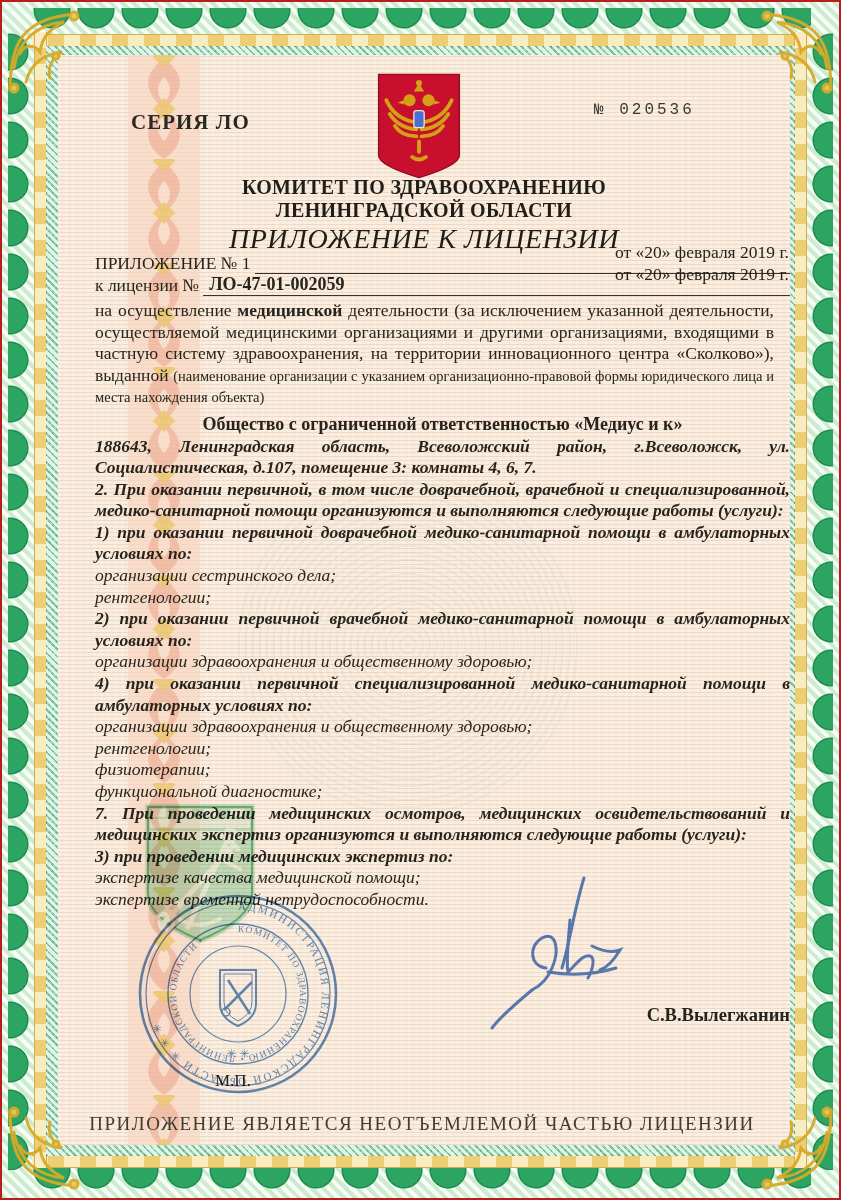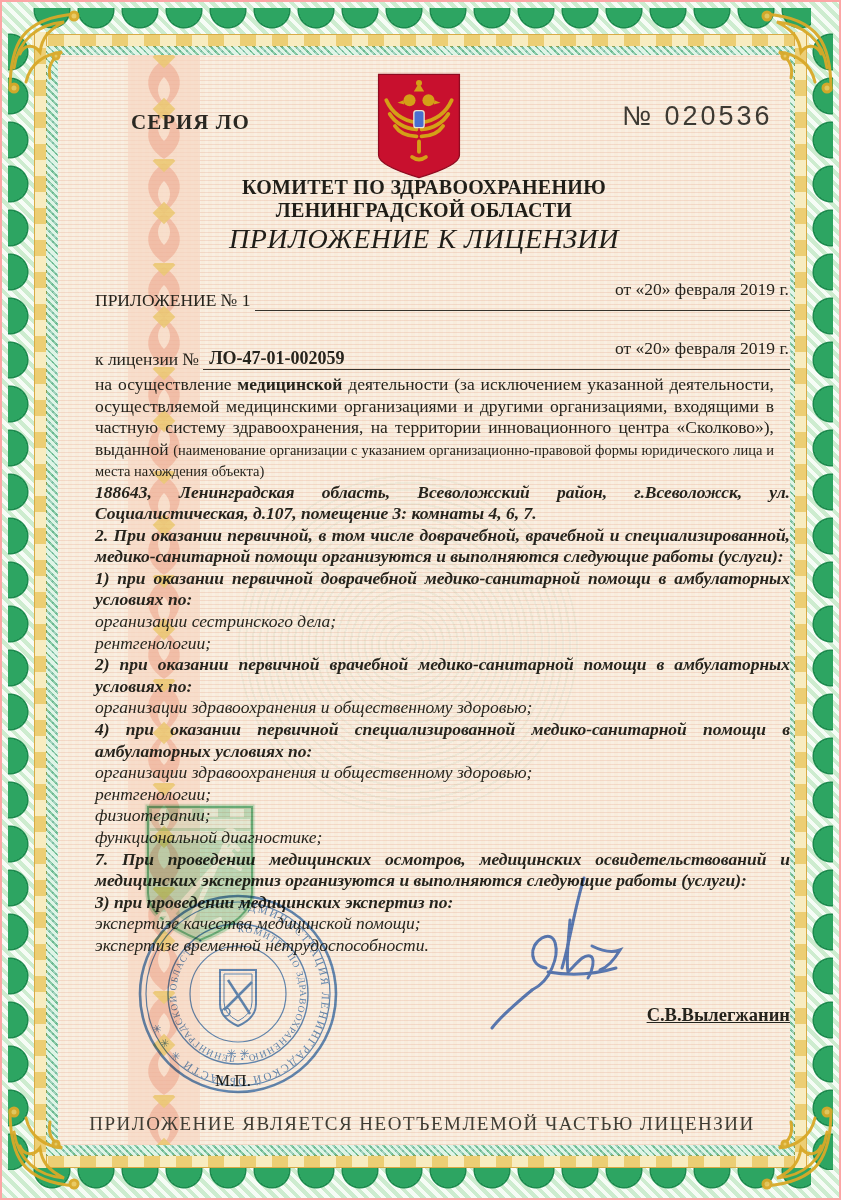--- a/index.html
+++ b/index.html
@@ -1,16 +1,16 @@
 <!DOCTYPE html>
 <html><head>
 <meta charset="utf-8">
 <style>
   html,body{margin:0;padding:0;background:#e8e8e8;}
-  .page{position:relative;width:841px;height:1200px;background:#fca5a5;overflow:hidden;
+  .page{position:relative;width:841px;height:1200px;background:#b91c1c;overflow:hidden;
         font-family:"Liberation Serif","DejaVu Serif",serif;color:#26241d;}
   
   .frame-a{position:absolute;inset:2px;background:
      repeating-linear-gradient(45deg,#cdeccf 0 4px,#f6fcf6 4px 8px);}
   .sc{position:absolute;background-repeat:repeat-x;}
   .sc-top{left:30px;right:30px;top:8px;height:26px;
      background-image:radial-gradient(circle at 22px 2px,#2da562 0 17px,#1d8a4e 17px 18px,rgba(0,0,0,0) 19px);
      background-size:44px 26px;}
   .sc-bottom{left:30px;right:30px;bottom:6px;height:26px;
      background-image:radial-gradient(circle at 22px 2px,#2da562 0 17px,#1d8a4e 17px 18px,rgba(0,0,0,0) 19px);
@@ -43,43 +43,43 @@
      background-image:
        repeating-linear-gradient(0deg,rgba(219,128,100,.20) 0 1px,rgba(0,0,0,0) 1px 4px),
        repeating-linear-gradient(90deg,rgba(255,255,255,.18) 0 3px,rgba(0,0,0,0) 3px 7px);}
   .rosette{position:absolute;left:180px;top:420px;width:340px;height:340px;border-radius:50%;
      background:repeating-radial-gradient(circle,rgba(142,182,150,.12) 0 2px,rgba(0,0,0,0) 2px 7px);
      opacity:.8;}
   .ornament-band{position:absolute;left:70px;top:0;bottom:0;width:72px;opacity:.8;}
   
   .series{position:absolute;left:73px;top:55px;font-size:21px;font-weight:bold;letter-spacing:1px;color:#2a2822;}
   .arms{position:absolute;left:318px;top:17px;width:86px;height:108px;}
-  .serial{position:absolute;left:536px;top:46px;font-family:Liberation Sans, sans-serif;
-     font-size:27px;letter-spacing:3px;color:#3d3a33;margin-left:28px;}
+  .serial{position:absolute;left:536px;top:46px;font-family:Liberation Mono, monospace;
+     font-size:16px;letter-spacing:3px;color:#3d3a33;}
   .issuer{position:absolute;left:0;right:0;top:121px;text-align:center;
      font-size:20px;font-weight:bold;line-height:23px;letter-spacing:.3px;color:#201e18;}
   .doc-title{position:absolute;left:0;right:0;top:168px;text-align:center;
      font-size:28px;font-weight:normal;font-style:italic;letter-spacing:.5px;color:#1f1d18;}
   
   .doc{position:absolute;left:37px;top:197px;width:695px;z-index:2;}
-  .fillrow{display:flex;align-items:flex-end;height:22px;font-size:17.5px;margin-top:37px;}
+  .fillrow{display:flex;align-items:flex-end;height:22px;font-size:17.5px;}
   .fillrow .lbl{white-space:nowrap;padding-right:4px;}
   .fillrow .fill{flex:1;border-bottom:1.6px solid #35332c;padding-left:6px;
      font-weight:bold;font-size:18px;white-space:nowrap;}
   .fillrow .date{white-space:nowrap;border-bottom:1.6px solid #35332c;padding:10px 1px;font-size:17.5px;}
   .intro{margin:4px 16px 0 0;font-size:17.5px;line-height:21.5px;text-align:justify;}
   .intro .bold{font-weight:bold;}
   .intro .small{font-size:14.5px;line-height:19px;}
   .org{margin:5px 0 0 0;text-align:center;font-size:18px;font-weight:bold;line-height:23px;}
   .org2{margin:0 0 6px 0;text-align:center;font-size:18px;font-weight:bold;line-height:23px;}
   .para{margin:0;font-size:17.5px;line-height:21.6px;text-align:justify;font-style:italic;}
   .para.b{font-weight:bold;}
   
   .sig-title{position:absolute;left:37px;top:926px;font-size:18px;font-weight:bold;line-height:24px;z-index:2;}
-  .sig-name{position:absolute;right:0px;top:950px;font-size:18.5px;font-weight:bold;z-index:2;text-decoration:underline;}
+  .sig-name{position:absolute;right:0px;top:950px;font-size:18.5px;font-weight:bold;z-index:2;}
   .seal-mark{position:absolute;left:157px;top:1016px;font-size:17px;z-index:2;}
   .footer{position:absolute;left:0;right:4px;top:1058px;text-align:center;
      font-size:19px;letter-spacing:1.5px;color:#3f3c33;z-index:2;}
   
   .stamp-green{position:absolute;left:78px;top:740px;width:128px;height:156px;
      mix-blend-mode:multiply;z-index:3;pointer-events:none;}
   .stamp-blue{position:absolute;left:74px;top:833px;width:212px;height:212px;
      mix-blend-mode:multiply;z-index:4;pointer-events:none;opacity:.88;}
   .signature{position:absolute;left:430px;top:795px;width:170px;height:180px;
      mix-blend-mode:multiply;z-index:4;pointer-events:none;}
@@ -198,20 +198,21 @@
         <span class="date">от «20» февраля 2019 г.</span>
       </div>
       <div class="fillrow">
         <span class="lbl">к лицензии №</span>
         <span class="fill">ЛО-47-01-002059</span>
         <span class="date">от «20» февраля 2019 г.</span>
       </div>
 
       <p class="intro"><span>на осуществление </span><span class="bold">медицинской</span><span> деятельности (за исключением указанной деятельности, осуществляемой медицинскими организациями и другими организациями, входящими в частную систему здравоохранения, на территории инновационного центра «Сколково»), </span><span>выданной </span><span class="small">(наименование организации с указанием организационно-правовой формы юридического лица и места нахождения объекта)</span></p>
 
+      <p class="org">Общество с ограниченной ответственностью «Медиус и к»</p>
 
       <p class="para b">188643, Ленинградская область, Всеволожский район, г.Всеволожск, ул. Социалистическая, д.107, помещение 3: комнаты 4, 6, 7.</p>
       <p class="para b">2. При оказании первичной, в том числе доврачебной, врачебной и специализированной, медико-санитарной помощи организуются и выполняются следующие работы (услуги):</p>
       <p class="para b">1) при оказании первичной доврачебной медико-санитарной помощи в амбулаторных условиях по:</p>
       <p class="para">организации сестринского дела;</p>
       <p class="para">рентгенологии;</p>
       <p class="para b">2) при оказании первичной врачебной медико-санитарной помощи в амбулаторных условиях по:</p>
       <p class="para">организации здравоохранения и общественному здоровью;</p>
       <p class="para b">4) при оказании первичной специализированной медико-санитарной помощи в амбулаторных условиях по:</p>
       <p class="para">организации здравоохранения и общественному здоровью;</p>

